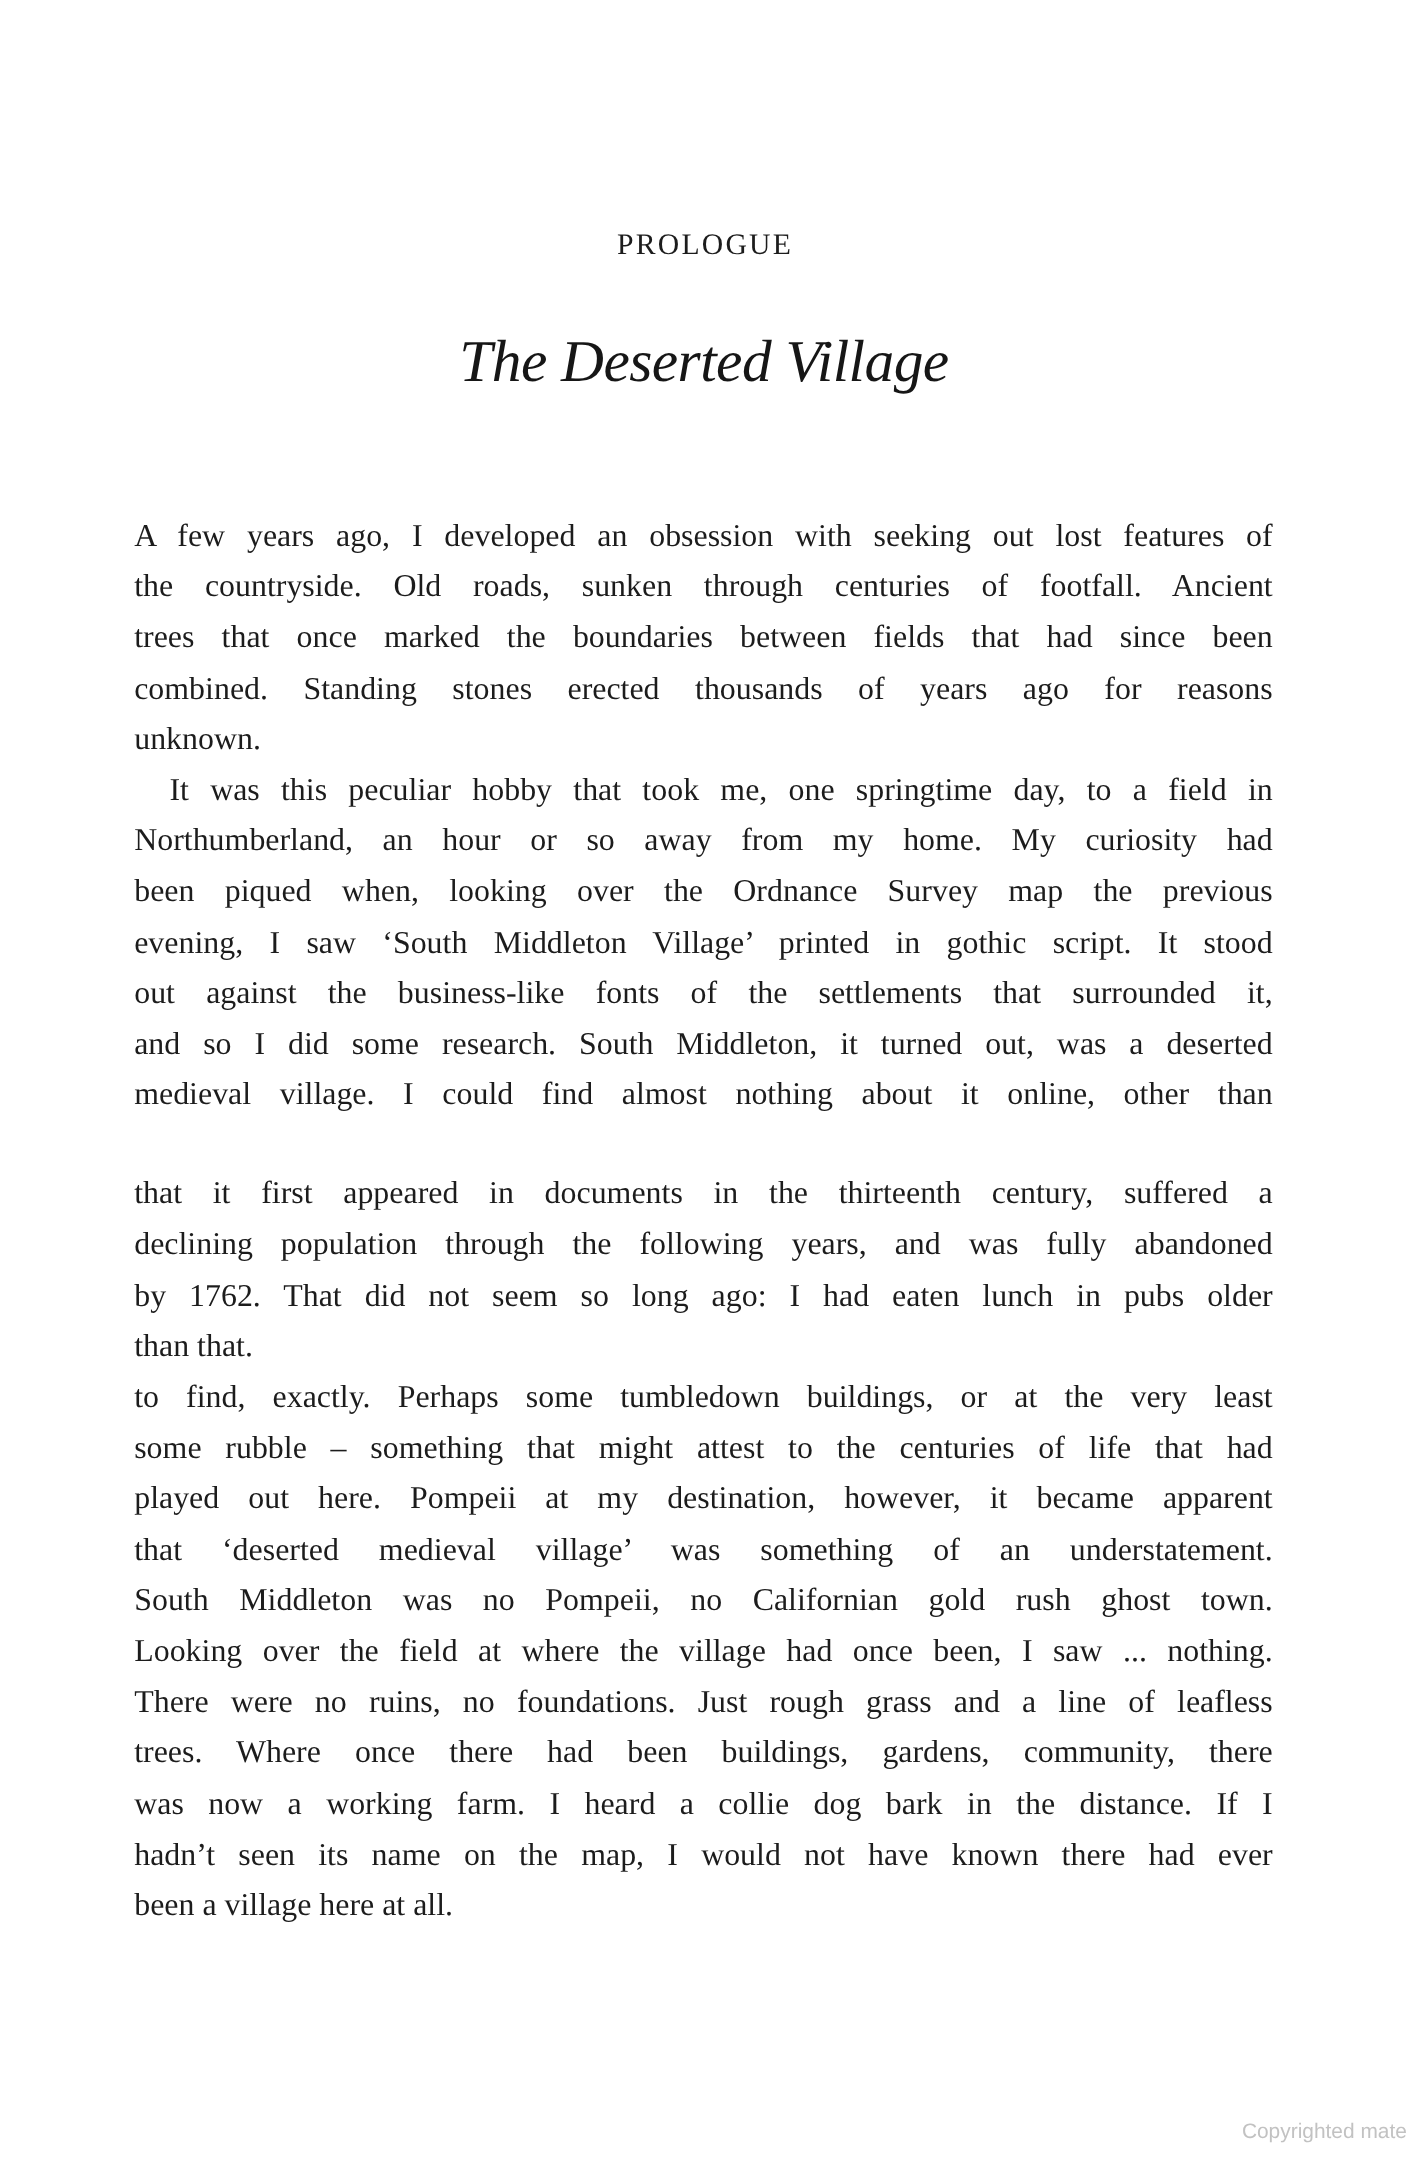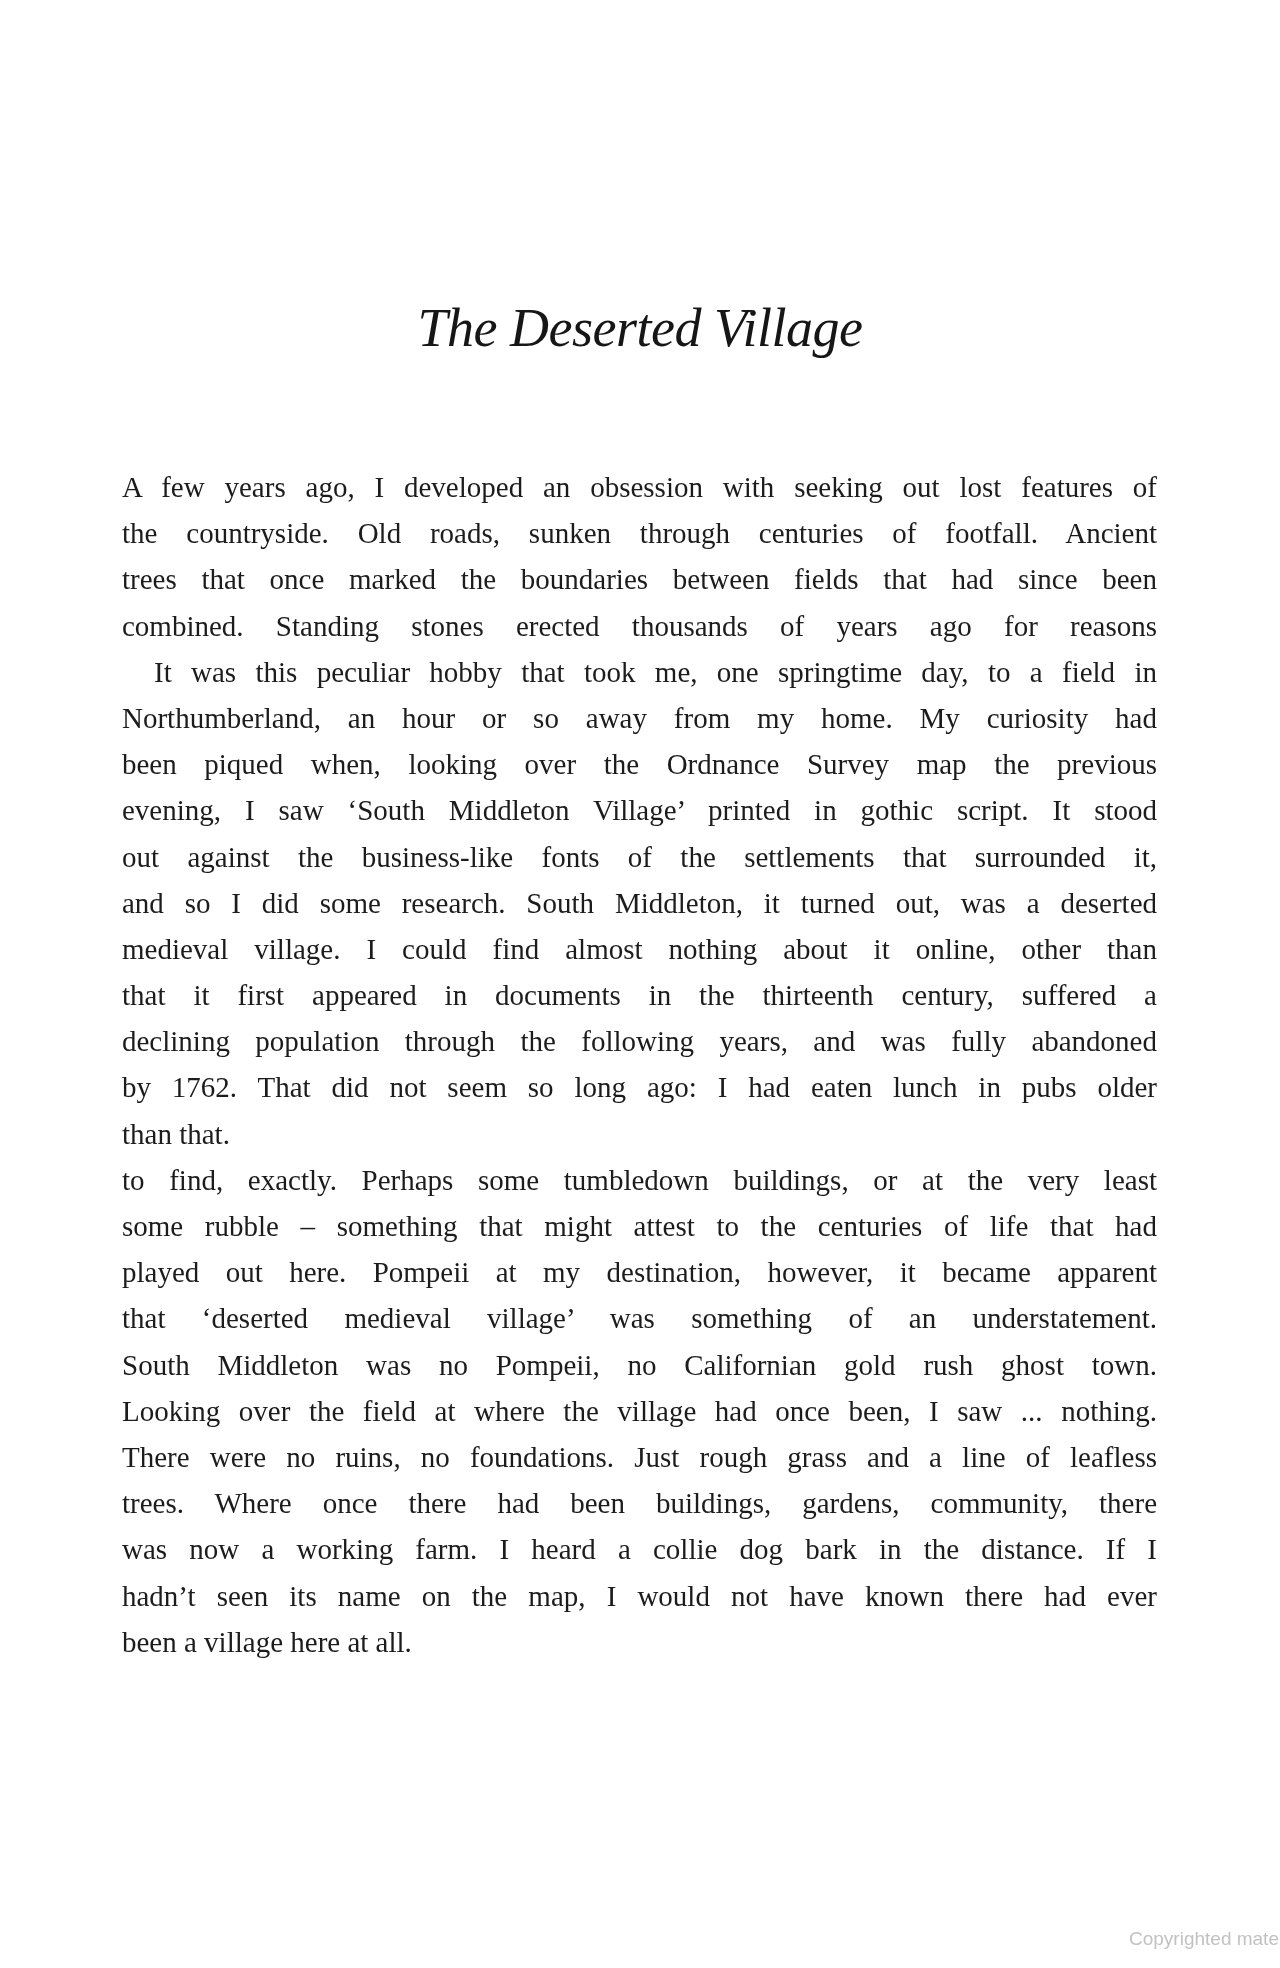--- a/index.html
+++ b/index.html
@@ -82,38 +82,40 @@
       font-size: 19px;
       line-height: 13px;
       color: #c2c2c2;
       white-space: nowrap;
     }
   </style>
 </head>
 <body>
 
 <div class="page">
+  <div class="chapter-label">PROLOGUE</div>
   <div class="chapter-title">The Deserted Village</div>
 
   <div class="body-text">
     <p class="paragraph">
       <span class="line" style="white-space: nowrap;">A few years ago, I developed an obsession with seeking out lost features of</span>
       <span class="line" style="white-space: nowrap;">the countryside. Old roads, sunken through centuries of footfall. Ancient</span>
       <span class="line" style="white-space: nowrap;">trees that once marked the boundaries between fields that had since been</span>
       <span class="line" style="white-space: nowrap;">combined. Standing stones erected thousands of years ago for reasons</span>
+      <span class="line last" style="white-space: nowrap;">unknown.</span>
     </p>
     <p class="paragraph">
       <span class="line first" style="white-space: nowrap;">It was this peculiar hobby that took me, one springtime day, to a field in</span>
       <span class="line" style="white-space: nowrap;">Northumberland, an hour or so away from my home. My curiosity had</span>
       <span class="line" style="white-space: nowrap;">been piqued when, looking over the Ordnance Survey map the previous</span>
       <span class="line" style="white-space: nowrap;">evening, I saw ‘South Middleton Village’ printed in gothic script. It stood</span>
       <span class="line" style="white-space: nowrap;">out against the business-like fonts of the settlements that surrounded it,</span>
       <span class="line" style="white-space: nowrap;">and so I did some research. South Middleton, it turned out, was a deserted</span>
       <span class="line" style="white-space: nowrap;">medieval village. I could find almost nothing about it online, other than</span>
-      <span class="line" style="white-space: nowrap;">that it first appeared in documents in the thirteenth century, suffered a</span>
+      <span class="line" style="white-space: nowrap; margin-top: 44px;">that it first appeared in documents in the thirteenth century, suffered a</span>
       <span class="line" style="white-space: nowrap;">declining population through the following years, and was fully abandoned</span>
       <span class="line" style="white-space: nowrap;">by 1762. That did not seem so long ago: I had eaten lunch in pubs older</span>
       <span class="line last" style="white-space: nowrap;">than that.</span>
     </p>
     <p class="paragraph">
       <span class="line" style="white-space: nowrap;">to find, exactly. Perhaps some tumbledown buildings, or at the very least</span>
       <span class="line" style="white-space: nowrap;">some rubble – something that might attest to the centuries of life that had</span>
       <span class="line" style="white-space: nowrap;">played out here. Pompeii at my destination, however, it became apparent</span>
       <span class="line" style="white-space: nowrap;">that ‘deserted medieval village’ was something of an understatement.</span>
       <span class="line" style="white-space: nowrap;">South Middleton was no Pompeii, no Californian gold rush ghost town.</span>

